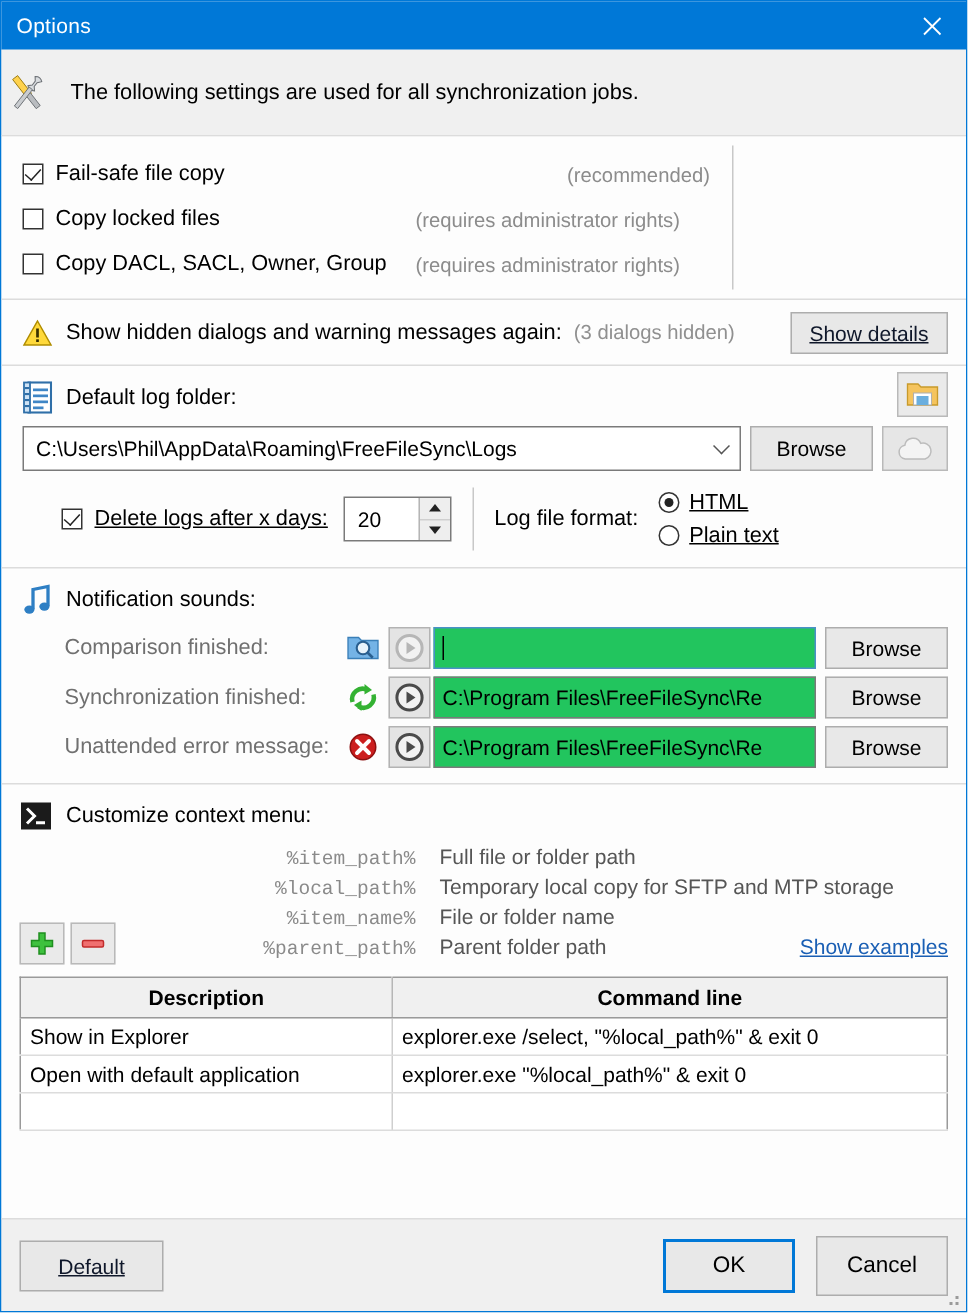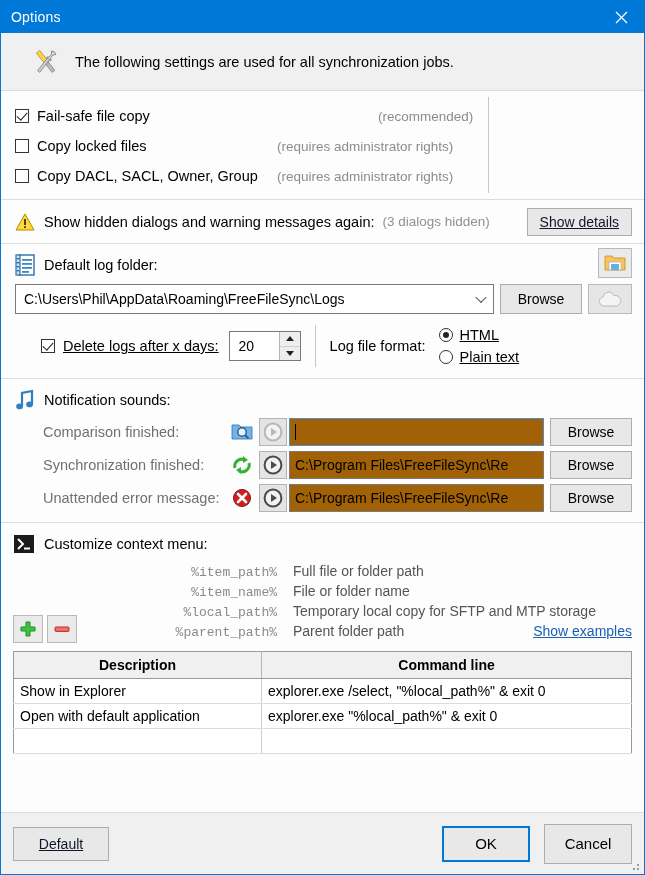--- a/index.html
+++ b/index.html
@@ -34,21 +34,21 @@
     width: 46px; height: 32px;
     display: flex; align-items: center; justify-content: center;
     color: #fff; font-size: 17px; font-weight: 300;
     cursor: default;
   }
   
   .banner {
     background: #f0f0f0;
     border-bottom: 1px solid #dcdcdc;
     display: flex; align-items: center;
-    padding: 12px 28px;
+    padding: 12px 0;
     height: 58px; min-height: 58px;
   }
   .banner .bannertext { font-size: 14.5px; margin-left: 12px; }
   
   .body {
     flex: 1;
     background: #fdfdfd;
     display: flex; flex-direction: column;
     overflow: hidden;
   }
@@ -180,21 +180,21 @@
     padding-left: 28px;
   }
   .sndicon { width: 34px; display: flex; align-items: center; justify-content: center; }
   .playbtn {
     width: 28px; height: 28px;
     background: #e4e4e4; border: 1px solid #b3b3b3;
     display: flex; align-items: center; justify-content: center;
     margin-right: 2px;
   }
   .txtfield {
-    flex: 1; height: 28px; border: 1px solid #7a7a7a; background: #a16207;
+    flex: 1; height: 28px; border: 1px solid #7a7a7a; background: #22c55e;
     display: flex; align-items: center; padding: 12px 5px;
     font-size: 14px; overflow: hidden; white-space: nowrap;
   }
   .txtfield.focused { border: 1px solid #4a90c8; }
   .caret {
     display: inline-block; width: 1px; height: 16px; background: #000;
   }
   .sndbrowse {
     width: 82px; height: 28px; margin-left: 6px;
     background: #e8e8e8; border: 1px solid #adadad;
@@ -488,26 +488,26 @@
         </svg>
         <span class="lbl">Customize context menu:</span>
       </div>
 
       <div class="varstable">
         <div class="varrow">
           <span class="varname">%item_path%</span>
           <span class="vardesc">Full file or folder path</span>
         </div>
         <div class="varrow">
+          <span class="varname">%local_path%</span>
+          <span class="vardesc">Temporary local copy for SFTP and MTP storage</span>
+        </div>
+        <div class="varrow">
           <span class="varname">%item_name%</span>
           <span class="vardesc">File or folder name</span>
-        </div>
-        <div class="varrow">
-          <span class="varname">%local_path%</span>
-          <span class="vardesc">Temporary local copy for SFTP and MTP storage</span>
         </div>
         <div class="varrow">
           <span class="varname">%parent_path%</span>
           <span class="vardesc">Parent folder path</span>
         </div>
       </div>
 
       <div class="pmrow">
         <div class="sqbtn">
           <svg width="18" height="18" viewBox="0 0 18 18">

